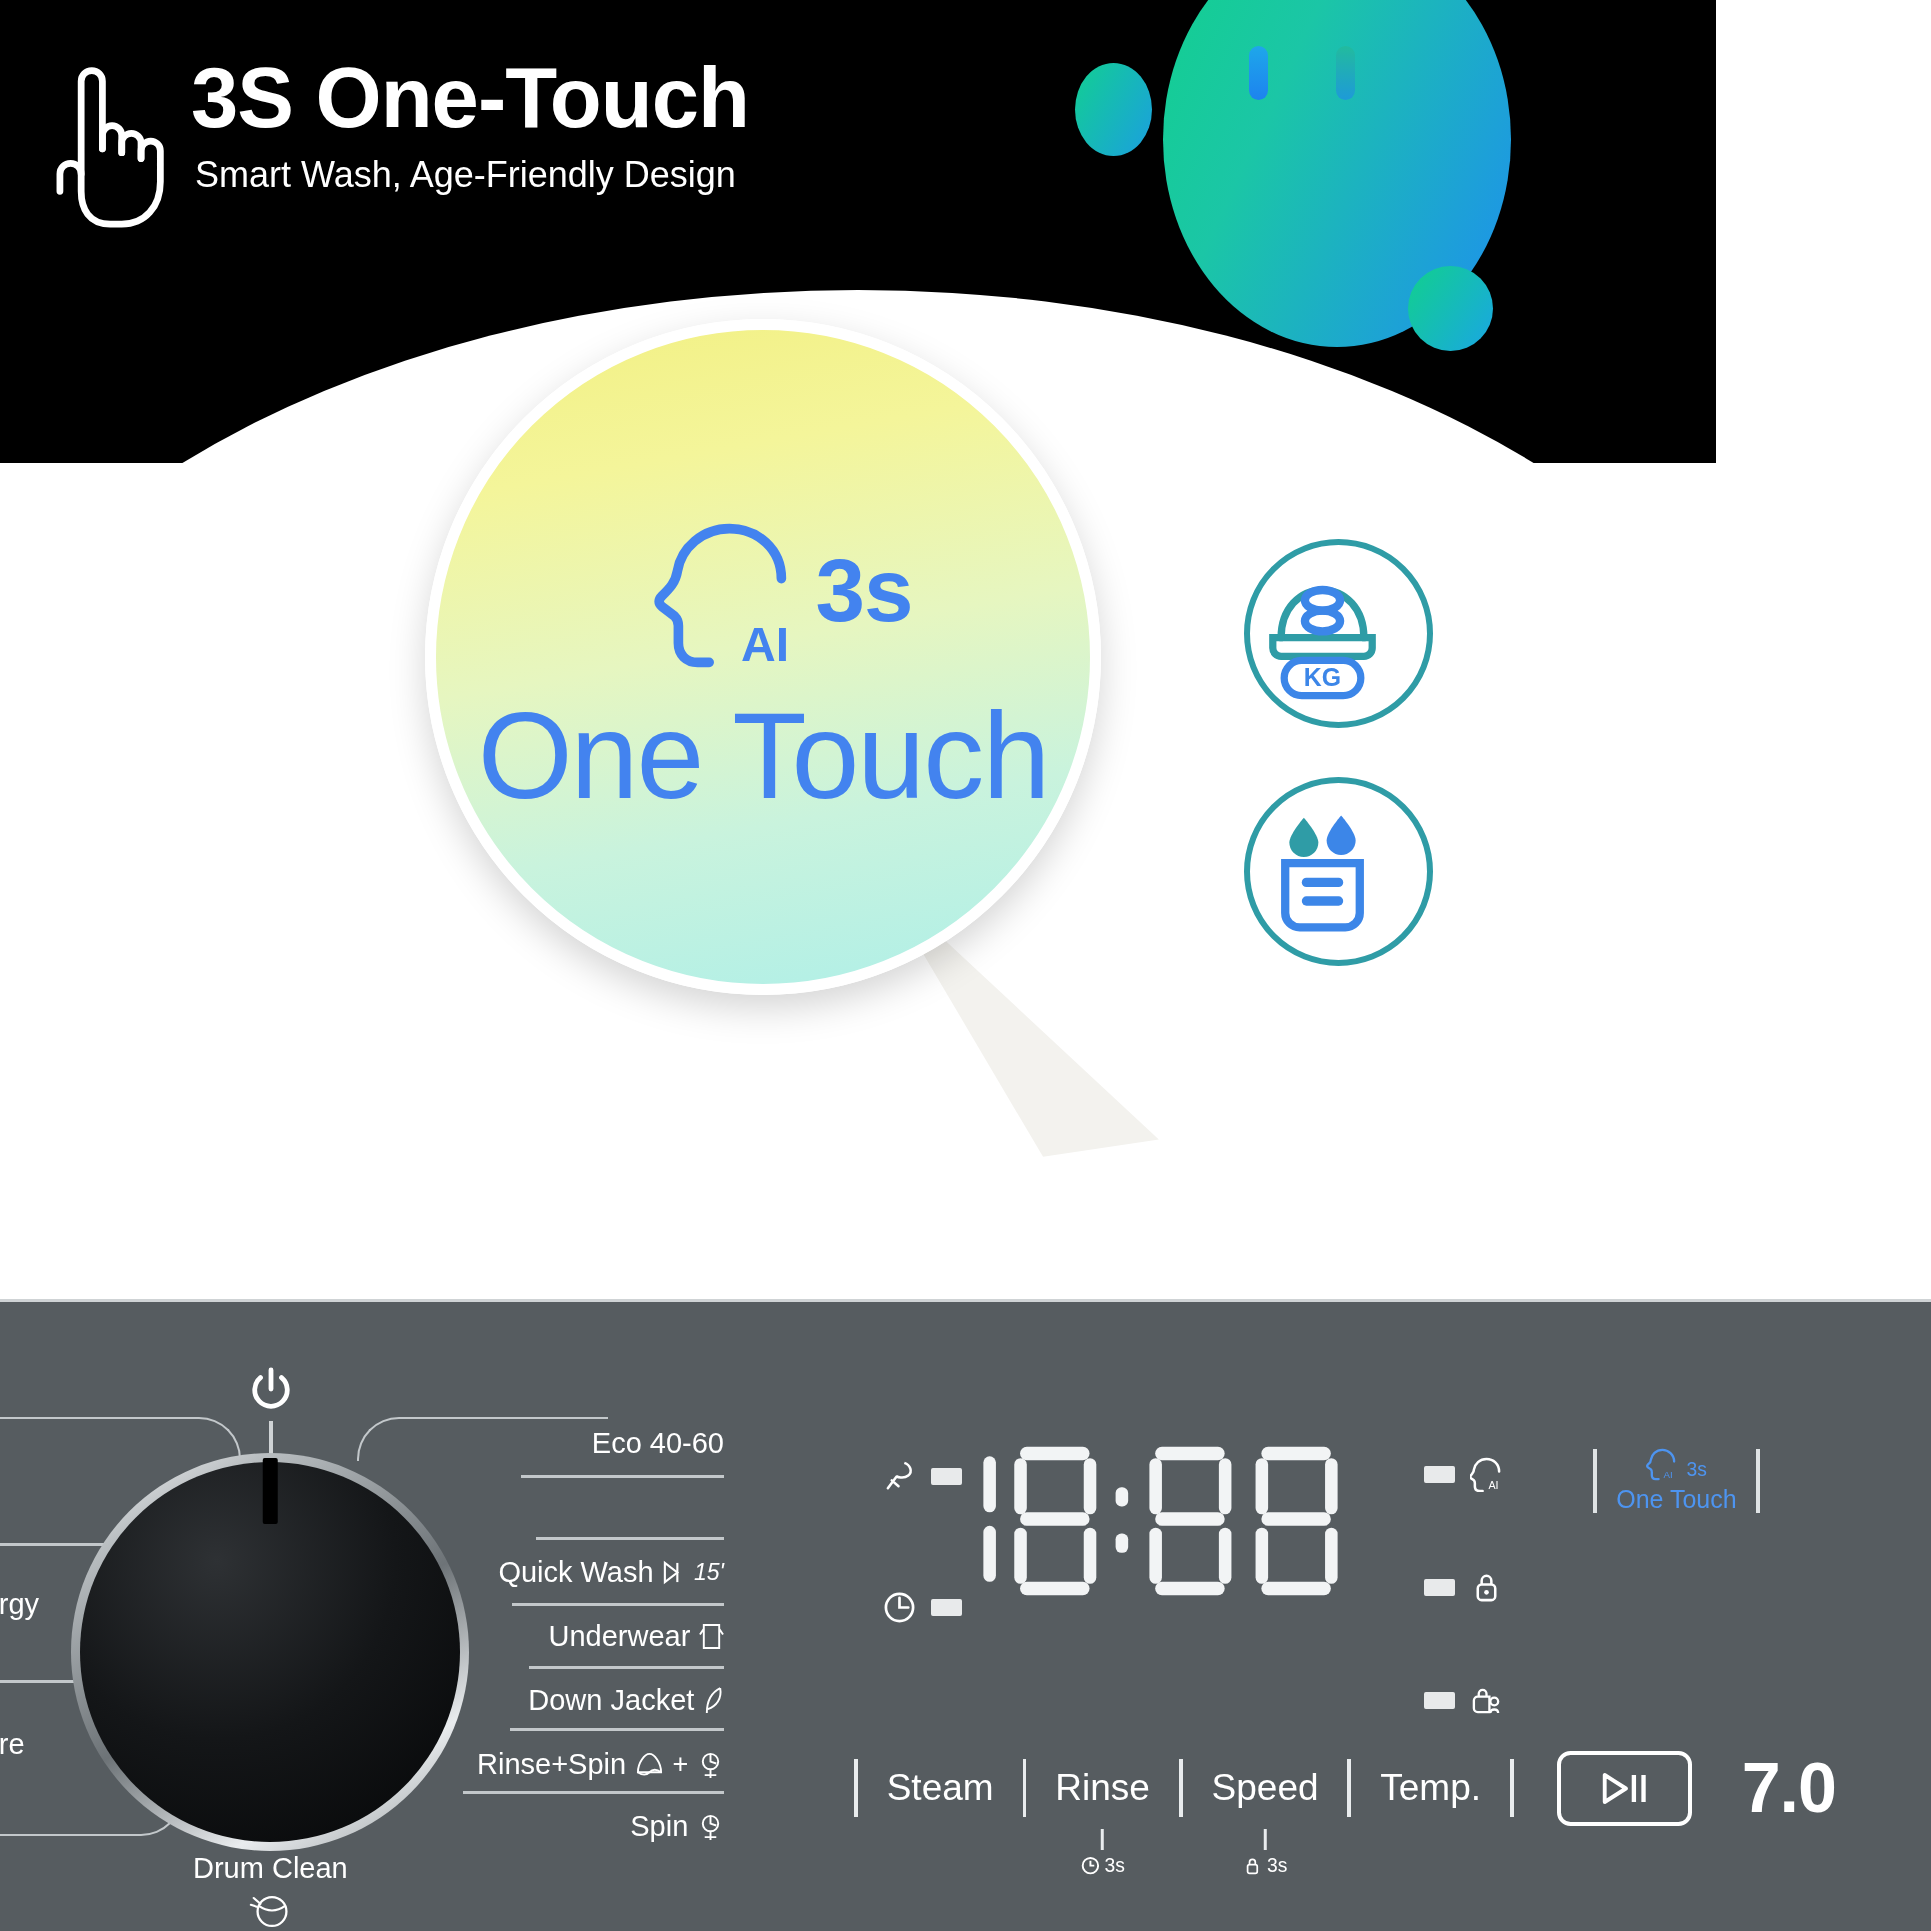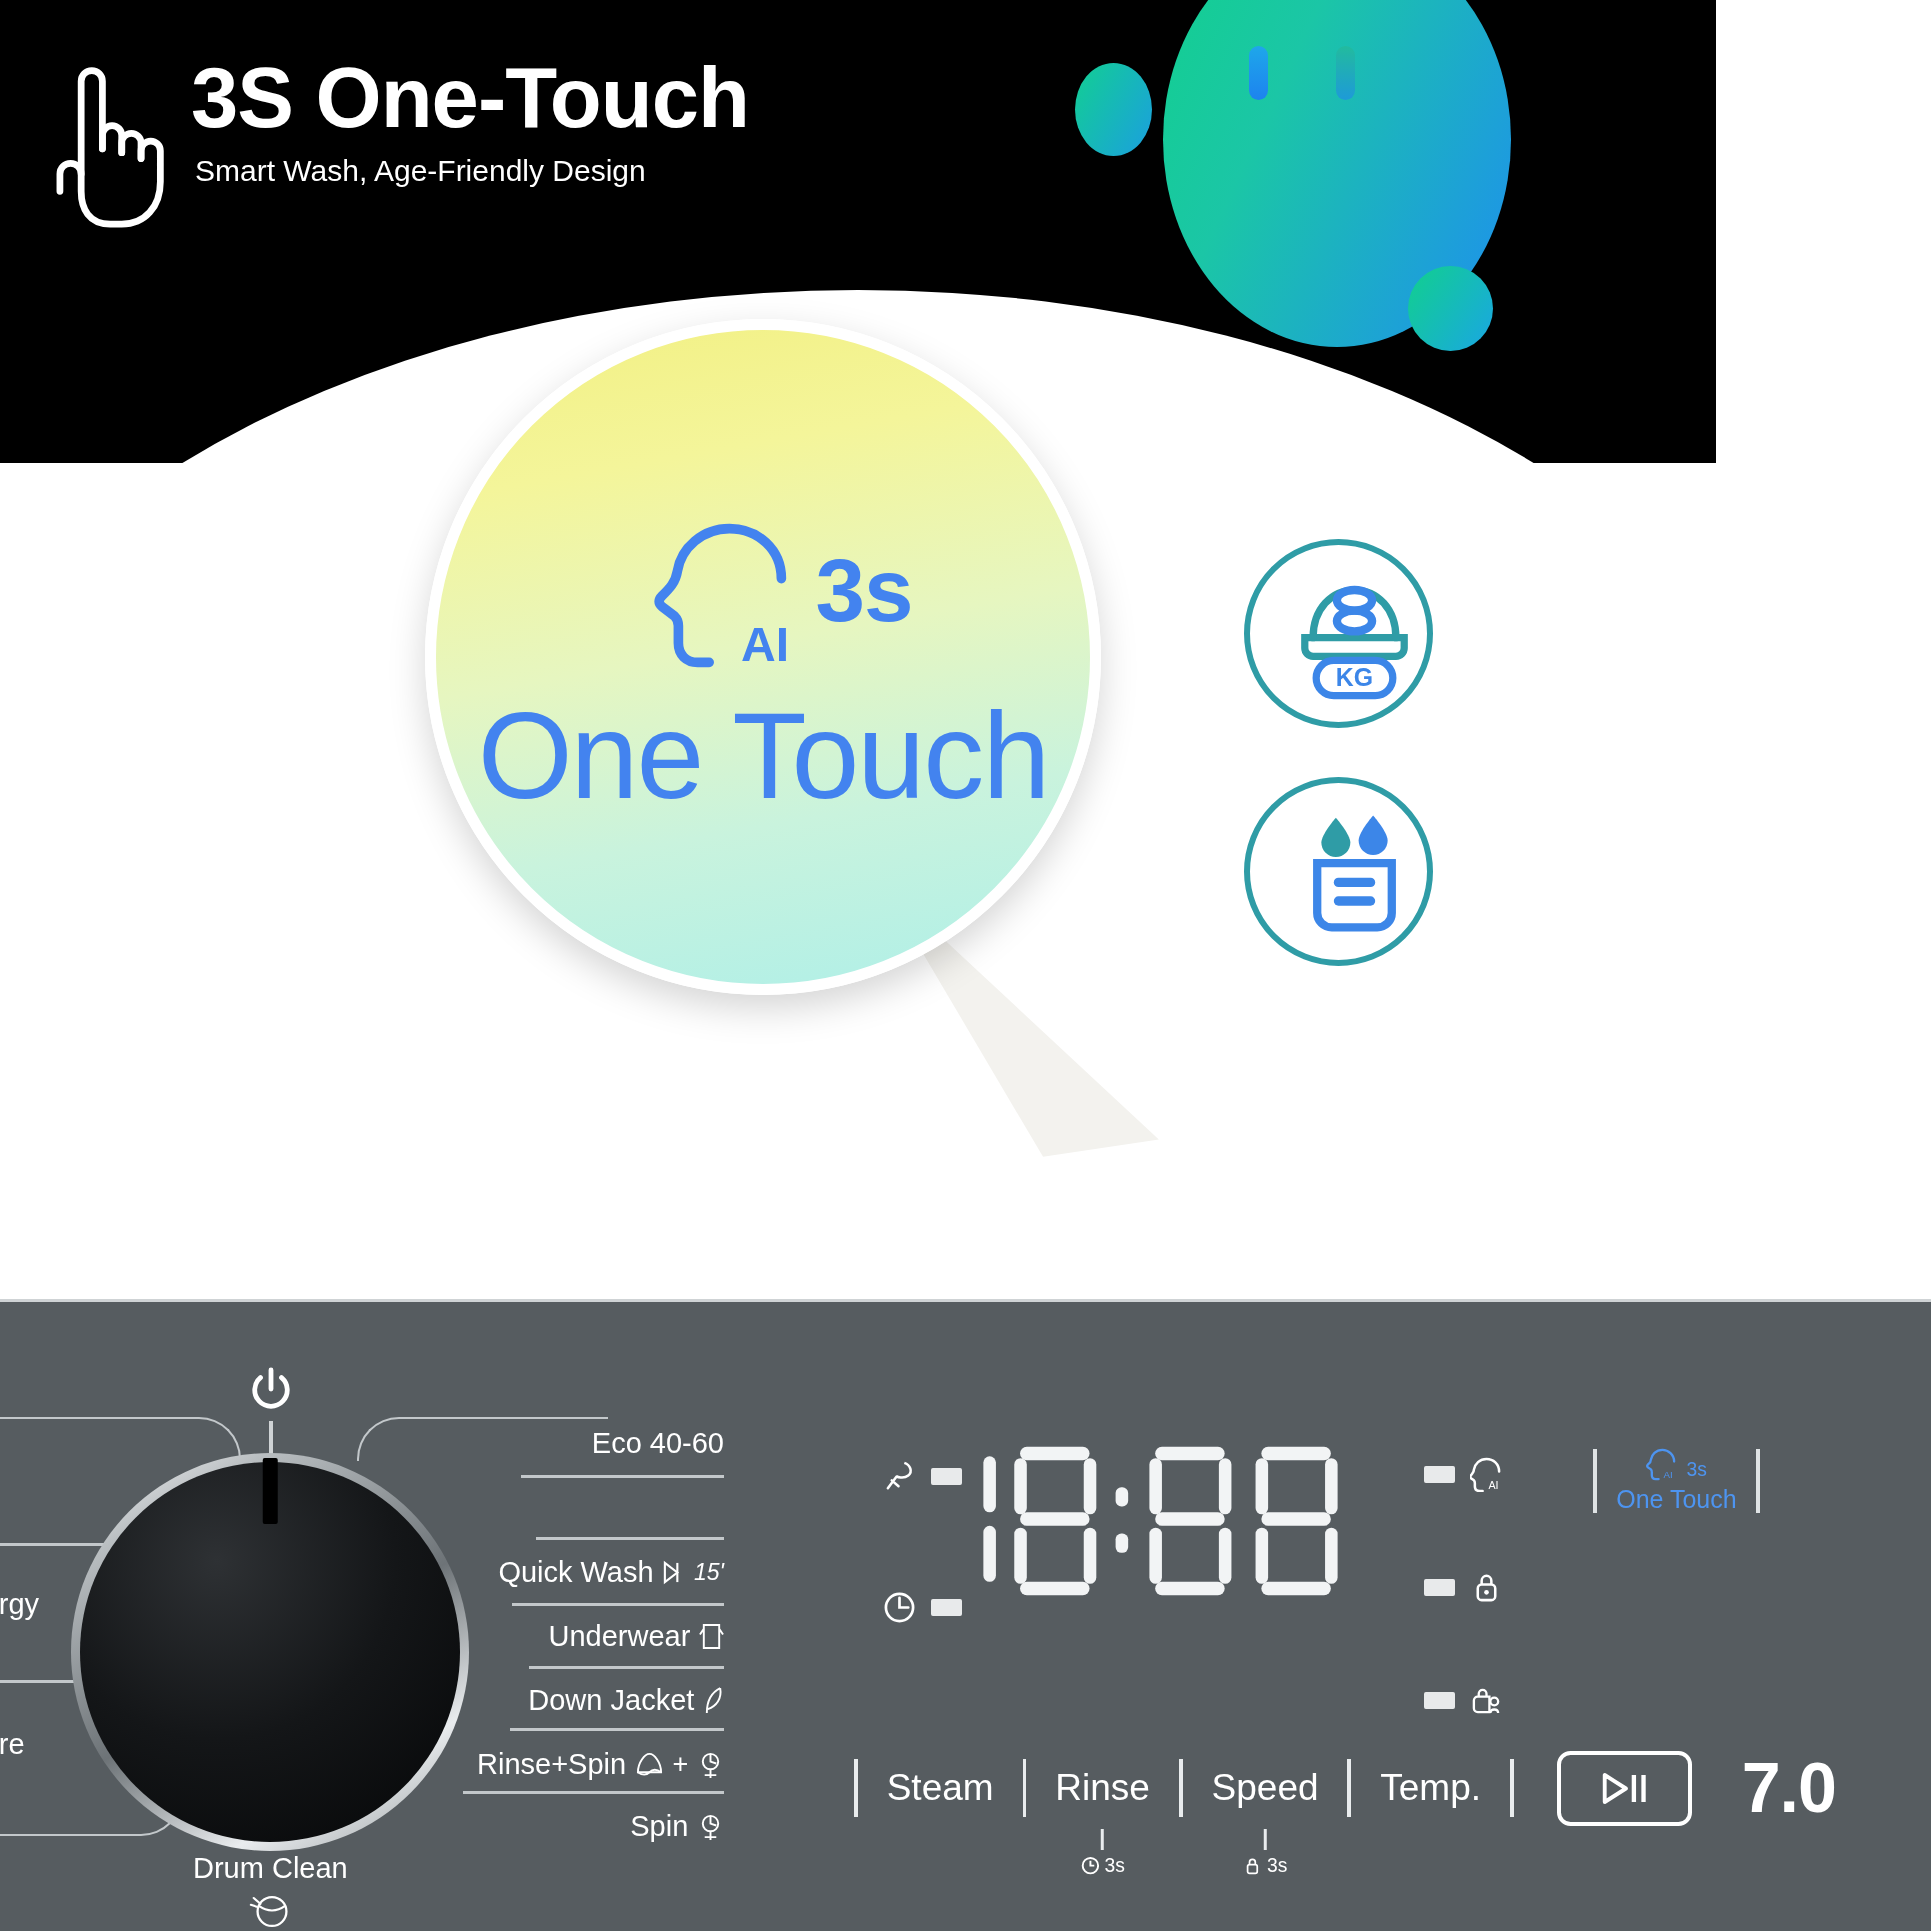--- a/index.html
+++ b/index.html
@@ -18,21 +18,21 @@
     background:#fff; border-radius:50% 50% 0 0 / 100% 100% 0 0; z-index:5;
   }
   .hand-icon { position:absolute; left:56px; top:60px; width:116px; height:169px; z-index:8; }
   .title-main {
     position:absolute; left:191px; top:53px; z-index:8;
     color:#fff; font-size:85px; font-weight:700; letter-spacing:-1px;
     white-space:nowrap; line-height:1.05;
   }
   .title-sub {
     position:absolute; left:195px; top:154px; z-index:8;
-    color:#fff; font-size:30px; font-weight:400; white-space:nowrap;
+    color:#fff; font-size:36px; font-weight:400; white-space:nowrap;
   }
 
   
   .blob { position:absolute; border-radius:50%; z-index:3; }
   .blob-big {
     left:1163px; top:-68px; width:348px; height:415px;
     background:linear-gradient(115deg,#12d08e 0%, #1bc6a6 35%, #1e8ef0 100%);
   }
   .blob-small {
     left:1075px; top:63px; width:77px; height:93px;
@@ -70,21 +70,21 @@
   .bubble-top { display:flex; align-items:center; gap:25px; margin-top:17.4px; margin-left:23px; }
   .ai-head { width:154px; height:159px; }
   .bubble-3s { color:#4383ef; font-size:89px; font-weight:700; letter-spacing:-1px;
                line-height:1; margin-bottom:7.7px; }
   .bubble-main { color:#4383ef; font-size:122px; font-weight:400; letter-spacing:-1.9px;
                  line-height:1; margin-top:21px; white-space:nowrap; }
 
   
   .badge { position:absolute; width:189px; height:189px; border-radius:50%;
            border:6.8px solid; z-index:6; background:#fff;
-           display:flex; align-items:center; justify-content:flex-end; }
+           display:flex; align-items:center; justify-content:flex-start; }
   .badge-kg { left:1244px; top:539px; border-color:#2f9ca6; }
   .badge-water { left:1244px; top:777px; border-color:#2f9ca6; }
 
   
   .panel { position:absolute; left:0; top:1299px; width:1931px; height:632px;
            background:#565c60; z-index:4; overflow:hidden; }
   .panel::before { content:""; position:absolute; left:0; top:0; width:100%; height:2.9px;
                    background:#cfd3d5; }
 
   .power-icon { position:absolute; left:249px; top:1366px; width:44px; height:50px; z-index:7; }

